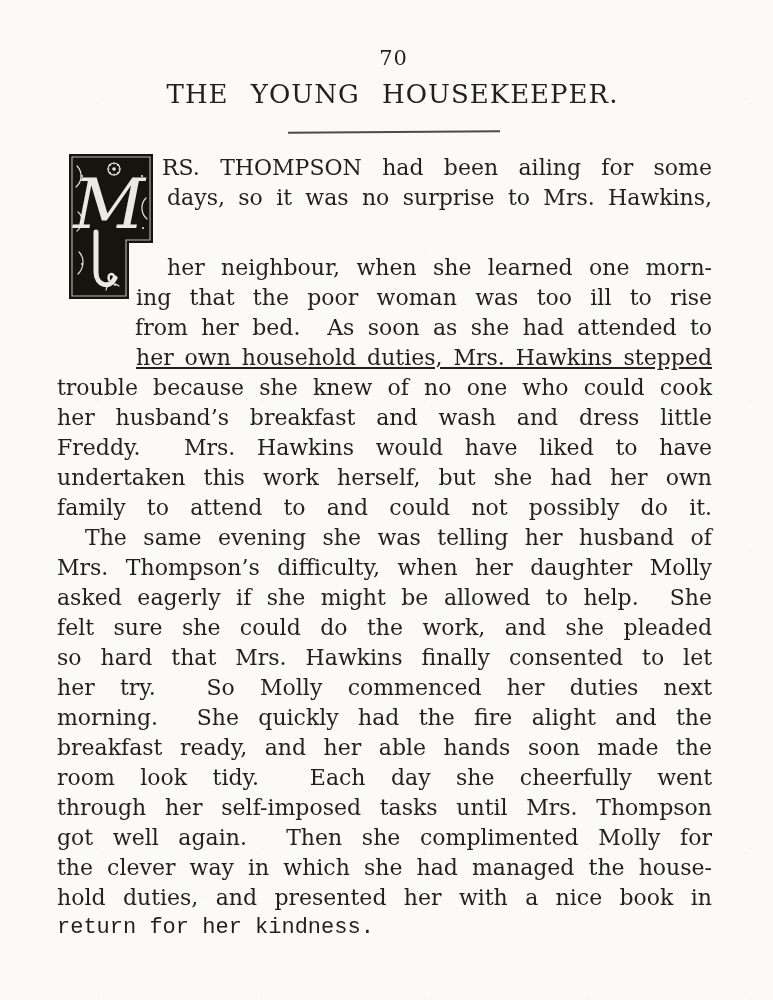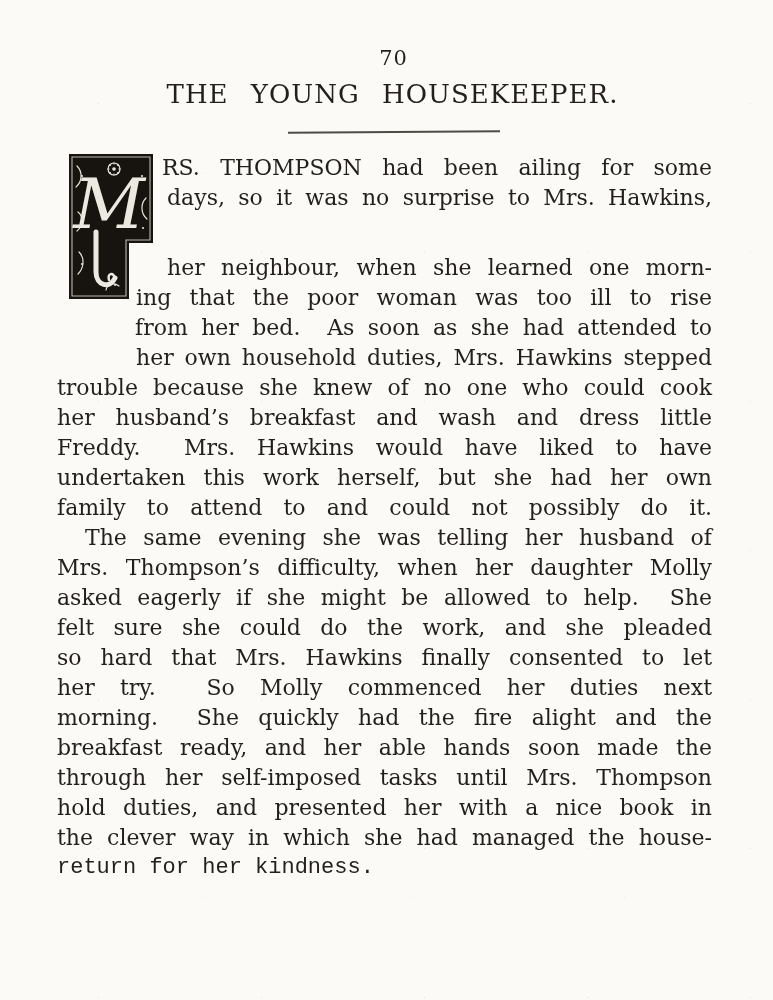--- a/index.html
+++ b/index.html
@@ -100,37 +100,39 @@
         <path d="M46,124 C44,118 38,119 40,126" stroke-width="2.4"></path>
       </g>
     </svg>
 
     <div>
         <div class="bodyline" style="padding-left: 105px;">RS. THOMPSON had been ailing for some</div>
         <div class="bodyline" style="padding-left: 110px;">days, so it was no surprise to Mrs. Hawkins,</div>
         <div class="bodyline" style="padding-left: 110px; margin-top: 40px;">her neighbour, when she learned one morn-</div>
         <div class="bodyline" style="padding-left: 79px;">ing that the poor woman was too ill to rise</div>
         <div class="bodyline" style="padding-left: 78px;">from her bed.  As soon as she had attended to</div>
-        <div class="bodyline" style="padding-left: 79px;">her own household duties, Mrs. Hawkins stepped</div>
+        <div class="bodyline" style="padding-left: 79px; text-decoration: underline;">her own household duties, Mrs. Hawkins stepped</div>
         <div class="bodyline">trouble because she knew of no one who could cook</div>
         <div class="bodyline">her husband’s breakfast and wash and dress little</div>
         <div class="bodyline">Freddy.  Mrs. Hawkins would have liked to have</div>
         <div class="bodyline">undertaken this work herself, but she had her own</div>
         <div class="bodyline">family to attend to and could not possibly do it.</div>
       </div>
     <div>
         <div class="bodyline" style="padding-left: 28px;">The same evening she was telling her husband of</div>
         <div class="bodyline">Mrs. Thompson’s difficulty, when her daughter Molly</div>
         <div class="bodyline">asked eagerly if she might be allowed to help.  She</div>
         <div class="bodyline">felt sure she could do the work, and she pleaded</div>
         <div class="bodyline">so hard that Mrs. Hawkins finally consented to let</div>
         <div class="bodyline">her try.  So Molly commenced her duties next</div>
         <div class="bodyline">morning.  She quickly had the fire alight and the</div>
         <div class="bodyline">breakfast ready, and her able hands soon made the</div>
+        <div class="bodyline">room look tidy.  Each day she cheerfully went</div>
         <div class="bodyline">through her self-imposed tasks until Mrs. Thompson</div>
+        <div class="bodyline">got well again.  Then she complimented Molly for</div>
+        <div class="bodyline">the clever way in which she had managed the house-</div>
         <div class="bodyline">hold duties, and presented her with a nice book in</div>
-        <div class="bodyline">the clever way in which she had managed the house-</div>
         <div class="bodyline lastline">return for her kindness.</div>
       </div>
 
   </div>
 
 </div>
 
 </body></html>

